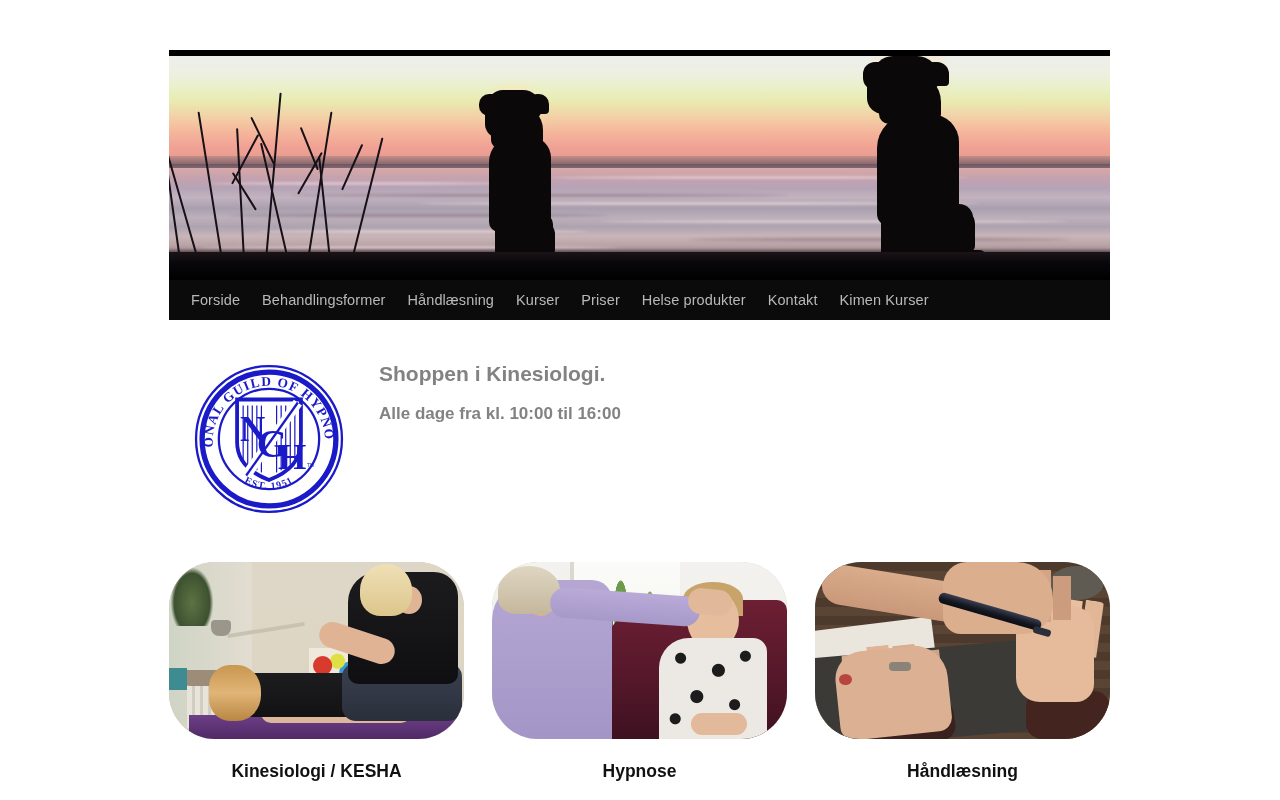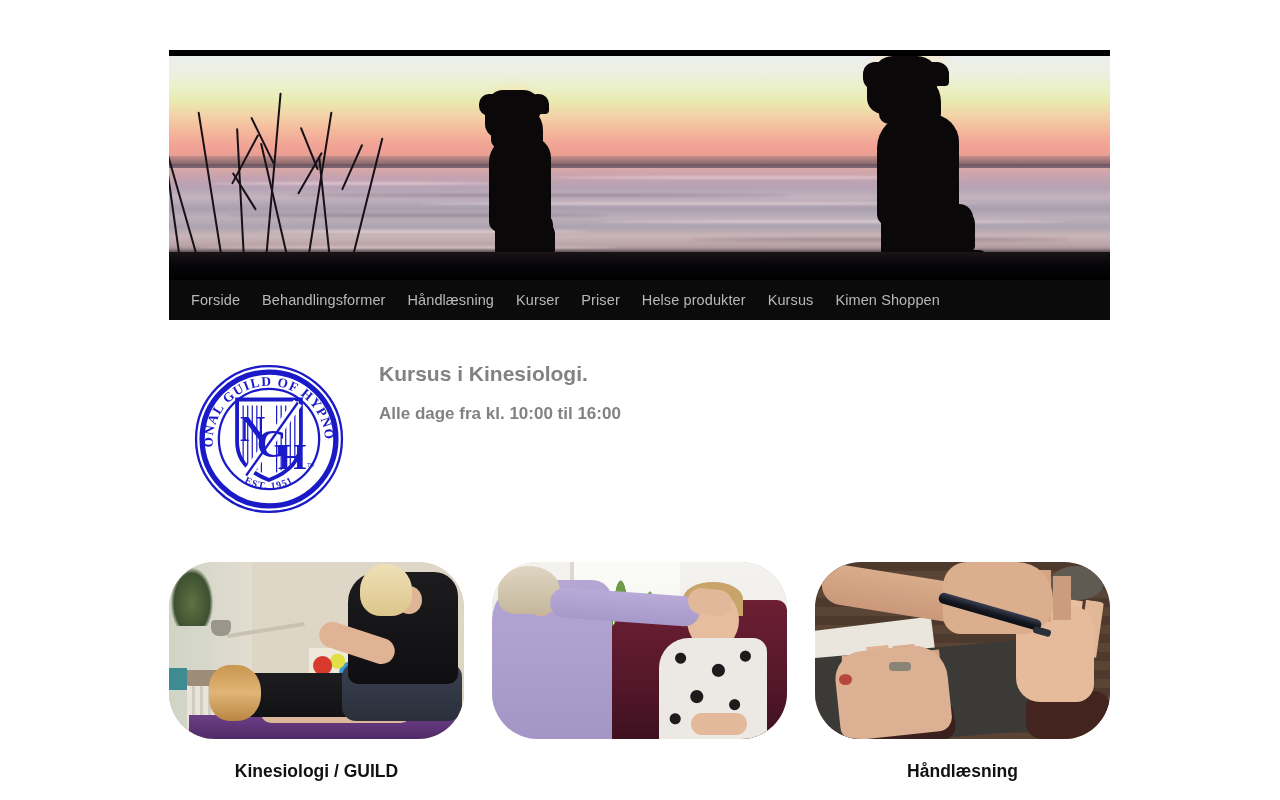--- a/index.html
+++ b/index.html
@@ -421,22 +421,22 @@
       </div>
     </div>
 
     <nav class="nav">
       <a href="#">Forside</a>
       <a href="#">Behandlingsformer</a>
       <a href="#">Håndlæsning</a>
       <a href="#">Kurser</a>
       <a href="#">Priser</a>
       <a href="#">Helse produkter</a>
-      <a href="#">Kursus</a>
-      <a href="#">Kimen Shoppen</a>
+      <a href="#">Kontakt</a>
+      <a href="#">Kimen Kurser</a>
     </nav>
   </div>
 
   <div class="top-content">
 
     <div class="logo-col">
       <svg class="seal" viewBox="0 0 200 200" aria-hidden="true">
         <defs>
           <path id="arcTop" d="M 26,104 A 74,74 0 0 1 174,104"></path>
           <path id="arcBot" d="M 38,104 A 62,62 0 0 0 162,104"></path>
@@ -467,21 +467,21 @@
         <path d="M 138,52 L 70,148" stroke="#ffffff" stroke-width="13"></path>
         <path d="M 138,52 L 70,148" stroke="#1a1ac8" stroke-width="3" fill="none"></path>
         <text x="62" y="102" font-family="'Liberation Serif', serif" font-size="46" font-weight="bold" fill="#1a1ac8">N</text>
         <text x="84" y="124" font-family="'Liberation Serif', serif" font-size="52" font-weight="bold" fill="#1a1ac8">G</text>
         <text x="112" y="140" font-family="'Liberation Serif', serif" font-size="48" font-weight="bold" fill="#1a1ac8">H</text>
       </svg>
     </div>
 
 
     <div class="col-right">
-      <p class="col-title">Kursus i Kinesiologi.</p>
+      <p class="col-title">Shoppen i Kinesiologi.</p>
       <p class="col-line">Alle dage fra kl. 10:00 til 16:00</p>
     </div>
   </div>
 
   <div class="cards">
 
     <div class="card">
       <div class="card-img">
         <div class="k-wall"></div>
           <div class="k-wall2"></div>
@@ -495,40 +495,41 @@
         <div class="k-table"></div>
         <div class="k-client-legs"></div>
         <div class="k-client-body"></div>
         <div class="k-hair"></div>
         <div class="k-ther-jeans"></div>
         <div class="k-ther-body"></div>
         <div class="k-ther-face"></div>
         <div class="k-ther-hair"></div>
         <div class="k-ther-arm"></div>
       </div>
-      <div class="card-cap">Kinesiologi / GUILD</div>
+      <div class="card-cap">Kinesiologi / KESHA</div>
     </div>
 
     <div class="card">
       <div class="card-img">
         <div class="h-bg"></div>
         <div class="h-window"></div>
           <div class="h-win-frame"></div>
         <div class="h-plant"></div>
         <div class="h-chair"></div>
         <div class="h-cl-hair"></div>
         <div class="h-cl-head"></div>
         <div class="h-cl-body"></div>
         <div class="h-cl-hands"></div>
         <div class="h-ther-body"></div>
         <div class="h-ther-face"></div>
         <div class="h-ther-hair"></div>
         <div class="h-arm"></div>
         <div class="h-hand"></div>
       </div>
+      <div class="card-cap">Hypnose</div>
     </div>
 
     <div class="card">
       <div class="card-img">
         <div class="p-table"></div>
         <div class="p-paper"></div>
         <div class="p-mat"></div>
         <div class="p-coaster"></div>
         <div class="p-sleeve2"></div>
         <div class="p-right-fingers"></div>

